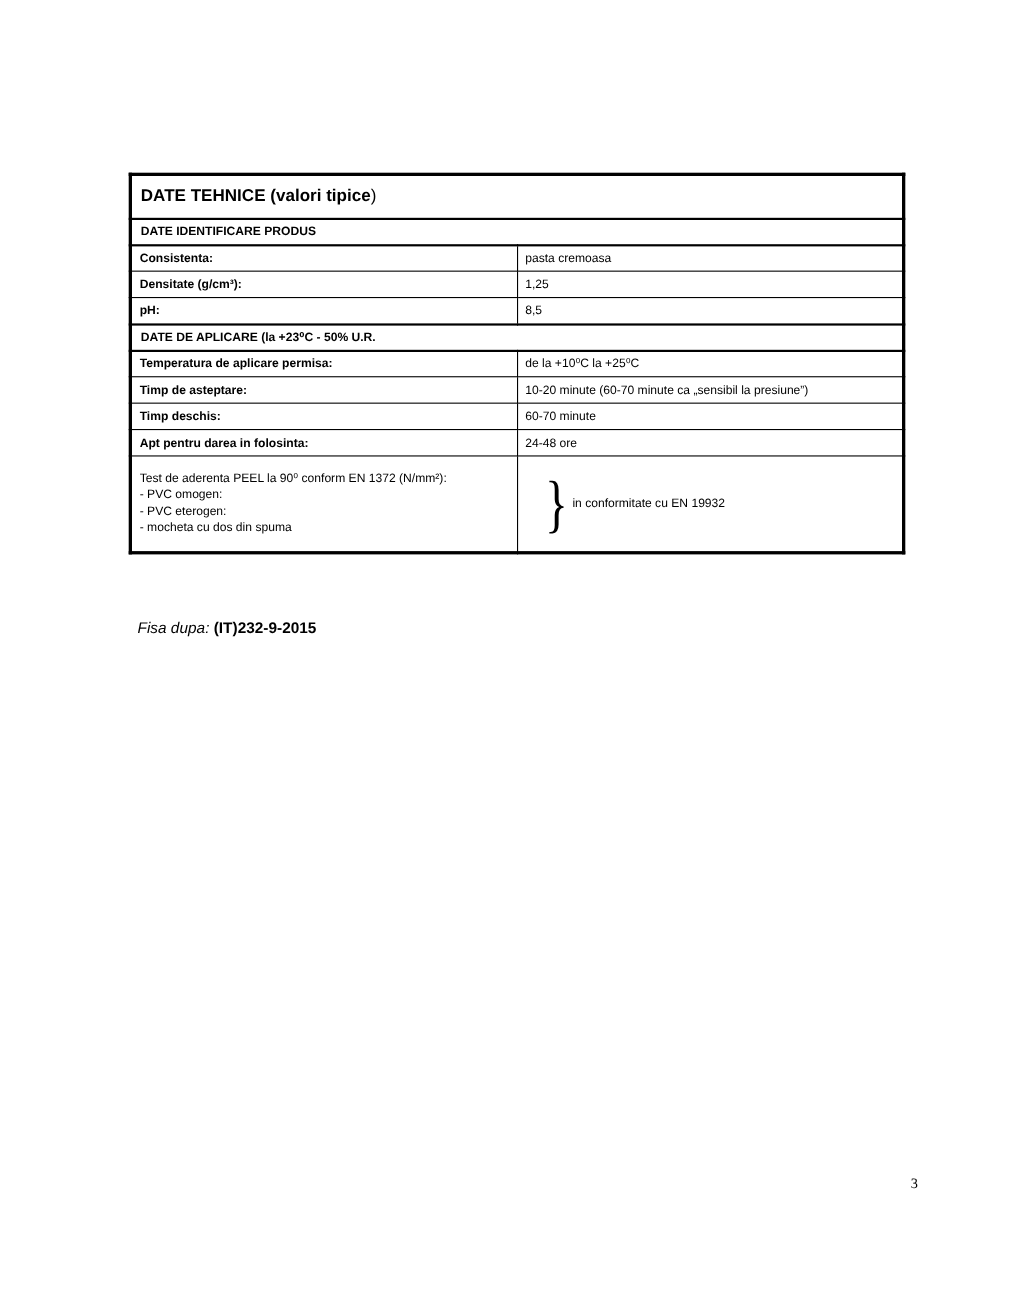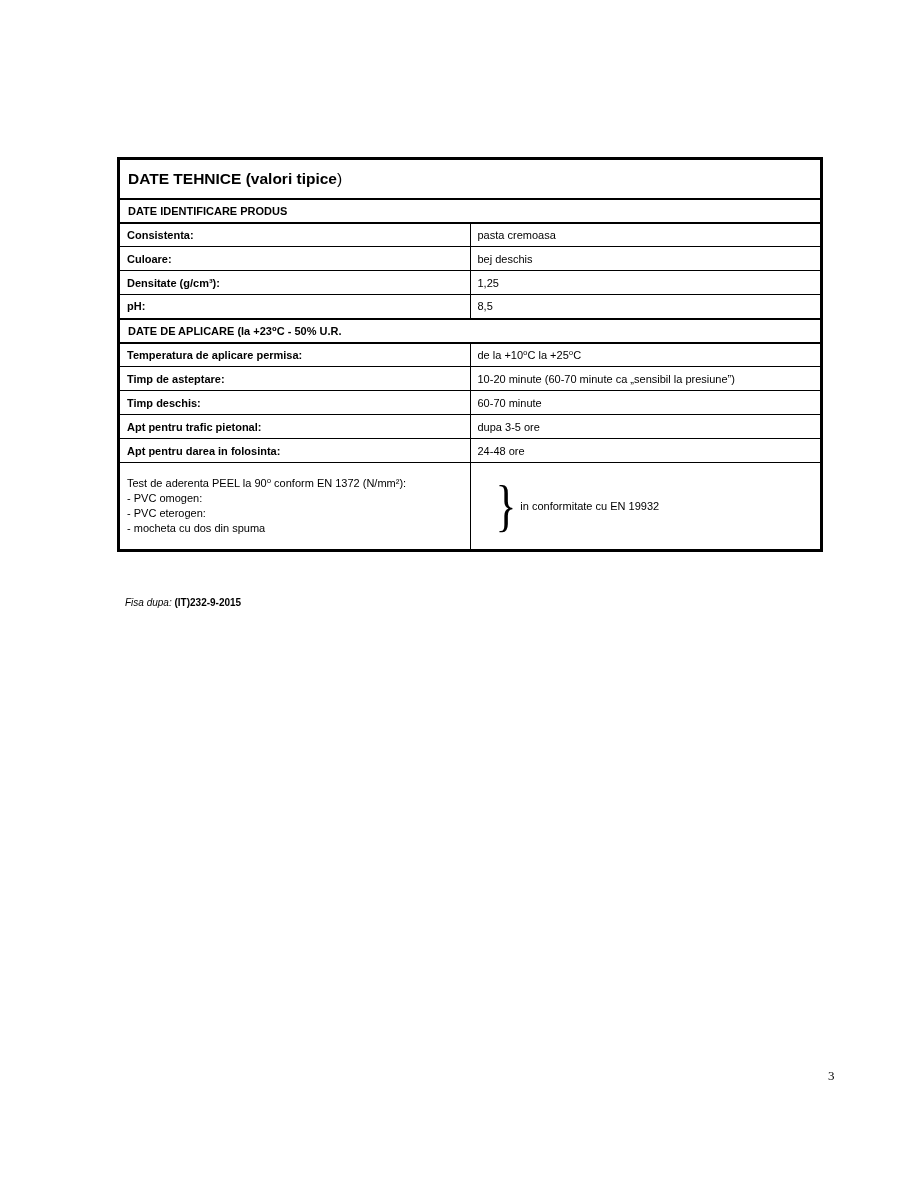--- a/index.html
+++ b/index.html
@@ -57,22 +57,22 @@
     font-size: 58px;
     font-weight: normal;
     line-height: 58px;
     display: inline-block;
     transform: scaleX(0.75);
     margin-right: 1px;
   }
   .result-text { font-size: 11px; }
   .footer-note {
     position: absolute;
-    left: 125px; top: 595px;
-    font-size: 10px;
+    left: 125px; top: 562px;
+    font-size: 14px;
     line-height: 16px;
   }
   .footer-note .src { font-style: italic; font-weight: normal; }
   .footer-note .code { font-weight: bold; font-style: normal; }
   .page-number {
     position: absolute;
     left: 828px; top: 1068px;
     font-family: "Liberation Serif", "DejaVu Serif", serif;
     font-size: 13px;
   }
@@ -90,24 +90,20 @@
 
     <tr class="section-row">
       <td colspan="2">DATE IDENTIFICARE PRODUS</td>
     </tr>
 
     <tr class="data-row">
       <td class="col-label">Consistenta:</td>
       <td class="col-value">pasta cremoasa</td>
     </tr>
     <tr class="data-row">
-      <td class="col-label">Culoare:</td>
-      <td class="col-value">bej deschis</td>
-    </tr>
-    <tr class="data-row">
       <td class="col-label">Densitate (g/cm³):</td>
       <td class="col-value">1,25</td>
     </tr>
     <tr class="data-row">
       <td class="col-label">pH:</td>
       <td class="col-value">8,5</td>
     </tr>
 
     <tr class="section-row">
       <td colspan="2">DATE DE APLICARE (la +23⁰C - 50% U.R.</td>
@@ -117,24 +113,20 @@
       <td class="col-label">Temperatura de aplicare permisa:</td>
       <td class="col-value">de la +10⁰C la +25⁰C</td>
     </tr>
     <tr class="data-row">
       <td class="col-label">Timp de asteptare:</td>
       <td class="col-value">10-20 minute (60-70 minute ca „sensibil la presiune”)</td>
     </tr>
     <tr class="data-row">
       <td class="col-label">Timp deschis:</td>
       <td class="col-value">60-70 minute</td>
-    </tr>
-    <tr class="data-row">
-      <td class="col-label">Apt pentru trafic pietonal:</td>
-      <td class="col-value">dupa 3-5 ore</td>
     </tr>
     <tr class="data-row">
       <td class="col-label">Apt pentru darea in folosinta:</td>
       <td class="col-value">24-48 ore</td>
     </tr>
 
 
     <tr class="test-row">
       <td class="col-label">
         <div class="test-lines">

